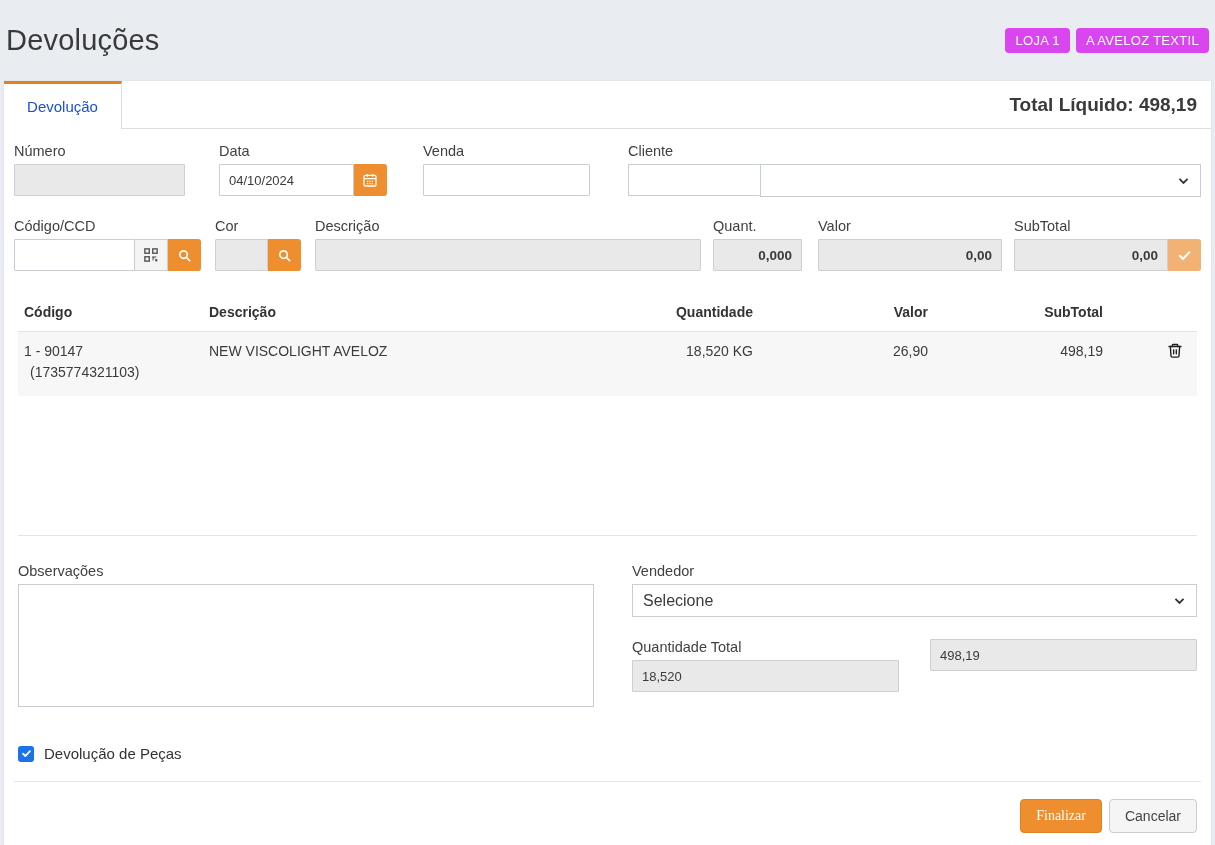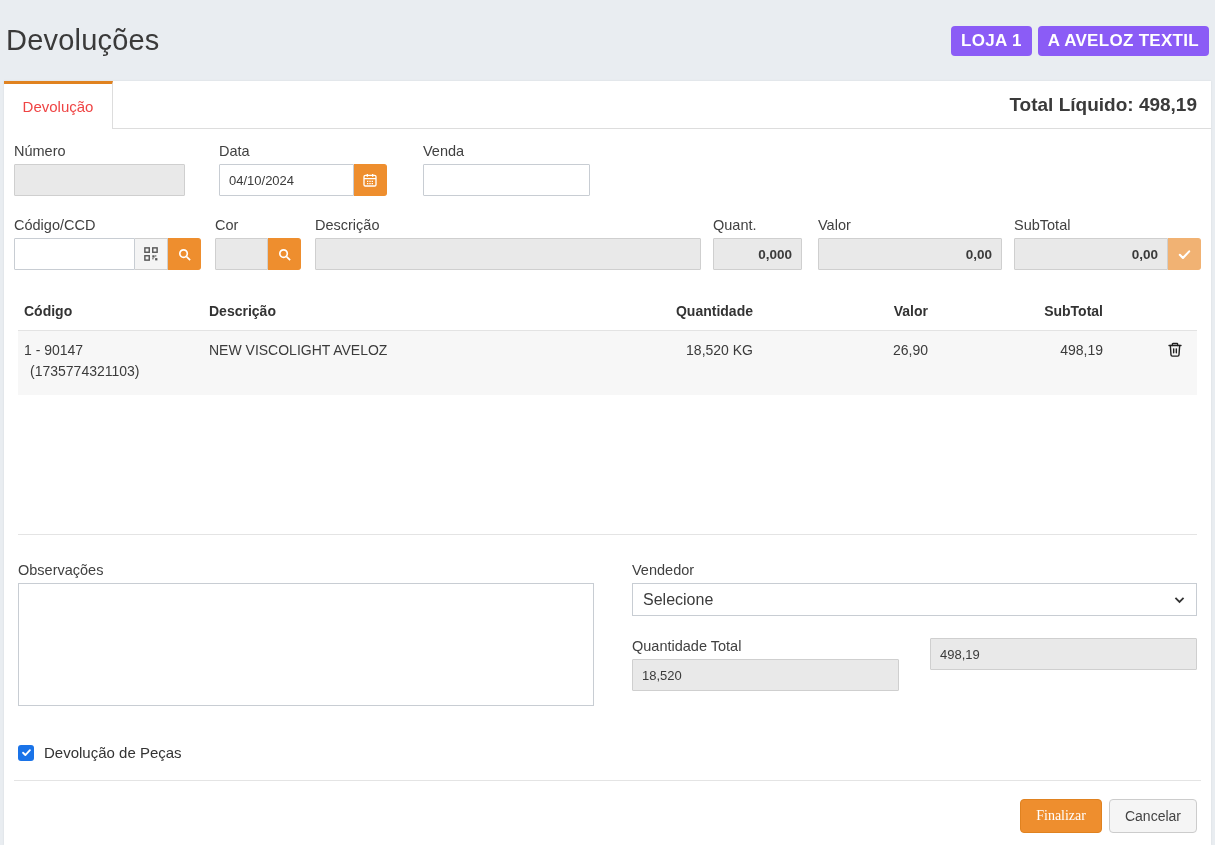--- a/index.html
+++ b/index.html
@@ -14,37 +14,37 @@
 
   
   .header {
     height: 81px;
     display: flex; align-items: center; justify-content: space-between;
     padding: 0 2px;
   }
   .page-title { font-size: 29px; font-weight: 500; color: #3a3a3a; letter-spacing: .2px; }
   .badges { display: flex; gap: 6px; }
   .badge {
-    background: #8b5cf6; color: #fff; font-weight: 700; font-size: 17px;
+    background: #d946ef; color: #fff; font-weight: 400; font-size: 13px;
     padding: 5px 10px; border-radius: 4px; letter-spacing: .3px; cursor: default;
   }
 
   
   .panel {
     background: #fff; height: 764px;
     display: flex; flex-direction: column;
     box-shadow: 0 0 2px rgba(0,0,0,.08);
   }
   .tabbar { display: flex; height: 48px; flex: 0 0 48px; }
   .tab {
-    width: 109px; background: #fff;
+    width: 118px; background: #fff;
     border-top: 3px solid #e08220;
     border-right: 1px solid #ddd;
     display: flex; align-items: center; justify-content: center;
-    font-size: 15px; color: #ef4444; cursor: pointer;
+    font-size: 15px; color: #1d4ed8; cursor: pointer;
   }
   .tab-rest {
     flex: 1; border-bottom: 1px solid #ddd;
     display: flex; align-items: center; justify-content: flex-end;
     padding-right: 14px;
   }
   .total-liquido { font-size: 19px; font-weight: 700; color: #3a3a3a; }
 
   
   .content { flex: 1; padding: 14px 10px 0 10px; }
@@ -193,20 +193,34 @@
                   <rect x="3" y="5" width="18" height="16" rx="2"></rect>
                   <path d="M3 10h18M8 3v4M16 3v4M7.5 14h2M11 14h2M14.5 14h2M7.5 17.5h2M11 17.5h2M14.5 17.5h2"></path>
                 </svg>
               </span>
             </button>
           </div>
         </div>
         <div class="f-venda">
           <label class="field-label">Venda</label>
           <input type="text" value="" style="">
+        </div>
+        <div class="f-cliente">
+          <label class="field-label">Cliente</label>
+          <div class="cliente-group">
+            <input type="text" value="" style="">
+            <div class="select">
+              <span></span>
+              <span class="chev">
+                <svg width="13" height="13" viewBox="0 0 16 16" fill="none" stroke="#333" stroke-width="2.2">
+                    <path d="M3 6l5 5 5-5"></path>
+                  </svg>
+              </span>
+            </div>
+          </div>
         </div>
       </div>
 
       <div class="row2">
         <div class="f-codigo">
           <label class="field-label">Código/CCD</label>
           <div class="igroup">
             <input type="text" value="" style="">
             <button class="ibtn">
               <span style="display:flex">

